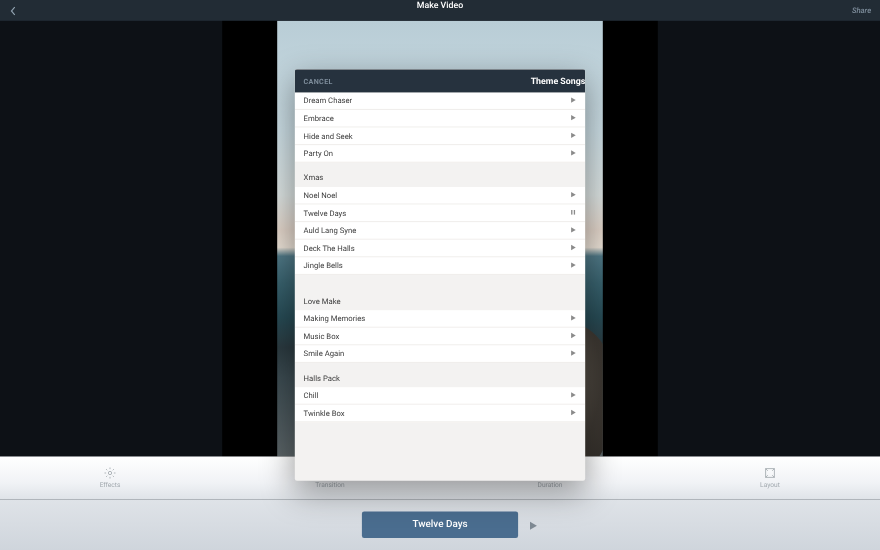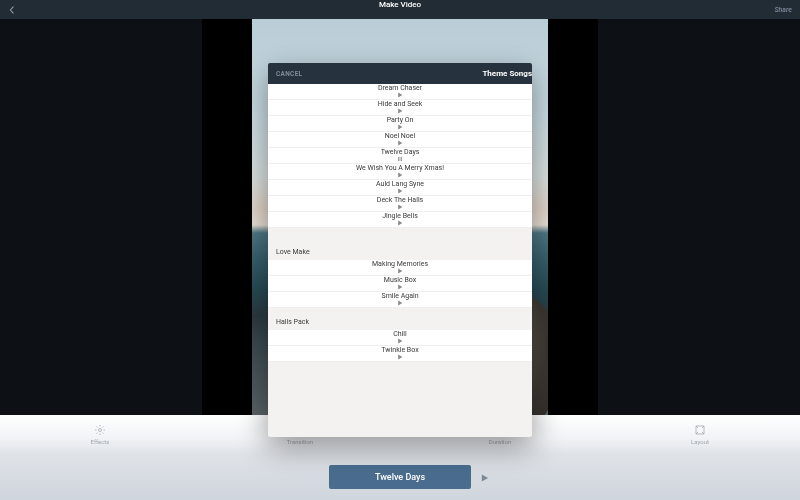--- a/index.html
+++ b/index.html
@@ -87,21 +87,21 @@
     }
     .cancel-btn {
       position: absolute; left: 8px; top: 50%; transform: translateY(-50%);
       color: #7d8c9a; font-size: 6.5px; letter-spacing: 0.3px; cursor: pointer;
     }
 
     .song-list { flex: 1; overflow: hidden; }
     .song-row {
       height: 16px; display: flex; align-items: center; justify-content: space-between;
       padding: 0 8px 0 8px; background: #fff; border-bottom: 1px solid #f0eeec;
-      font-size: 7px; color: #3a3a3a; cursor: pointer; flex-direction: column;
+      font-size: 7px; color: #3a3a3a; cursor: pointer;
     }
     .song-row .play-icon svg { width: 6px; height: 6px; fill: #8a8a8a; }
     .song-row .pause-icon svg { width: 6px; height: 6px; fill: #8a8a8a; }
     .section-header {
       height: 22px; display: flex; align-items: flex-end; padding: 0 8px 4px 8px;
       background: #f3f2f1; font-size: 7px; color: #3a3a3a; font-weight: 400;
     }
     .gap-row { height: 10px; background: #f3f2f1; }
   </style>
 </head>
@@ -172,51 +172,52 @@
     <span>Theme Songs</span>
   </div>
   <div class="song-list" id="song-list">
       <div class="song-row">
         <span>Dream Chaser</span>
         <span class="play-icon"><svg viewBox="0 0 10 10">
             <path d="M2 1v8l7-4z"></path>
           </svg></span>
       </div>
       <div class="song-row">
+        <span>Embrace</span>
+        <span class="play-icon"><svg viewBox="0 0 10 10">
+            <path d="M2 1v8l7-4z"></path>
+          </svg></span>
+      </div>
+      <div class="song-row">
         <span>Hide and Seek</span>
         <span class="play-icon"><svg viewBox="0 0 10 10">
             <path d="M2 1v8l7-4z"></path>
           </svg></span>
       </div>
       <div class="song-row">
         <span>Party On</span>
         <span class="play-icon"><svg viewBox="0 0 10 10">
             <path d="M2 1v8l7-4z"></path>
           </svg></span>
       </div>
+      <div class="section-header">Xmas</div>
       <div class="song-row">
         <span>Noel Noel</span>
         <span class="play-icon"><svg viewBox="0 0 10 10">
             <path d="M2 1v8l7-4z"></path>
           </svg></span>
       </div>
       <div class="song-row">
         <span>Twelve Days</span>
         <span class="pause-icon"><svg viewBox="0 0 10 10">
             <rect x="2" y="1.5" width="2" height="7"></rect>
             <rect x="6" y="1.5" width="2" height="7"></rect>
           </svg></span>
       </div>
       <div class="song-row">
-        <span>We Wish You A Merry Xmas!</span>
-        <span class="play-icon"><svg viewBox="0 0 10 10">
-            <path d="M2 1v8l7-4z"></path>
-          </svg></span>
-      </div>
-      <div class="song-row">
         <span>Auld Lang Syne</span>
         <span class="play-icon"><svg viewBox="0 0 10 10">
             <path d="M2 1v8l7-4z"></path>
           </svg></span>
       </div>
       <div class="song-row">
         <span>Deck The Halls</span>
         <span class="play-icon"><svg viewBox="0 0 10 10">
             <path d="M2 1v8l7-4z"></path>
           </svg></span>

